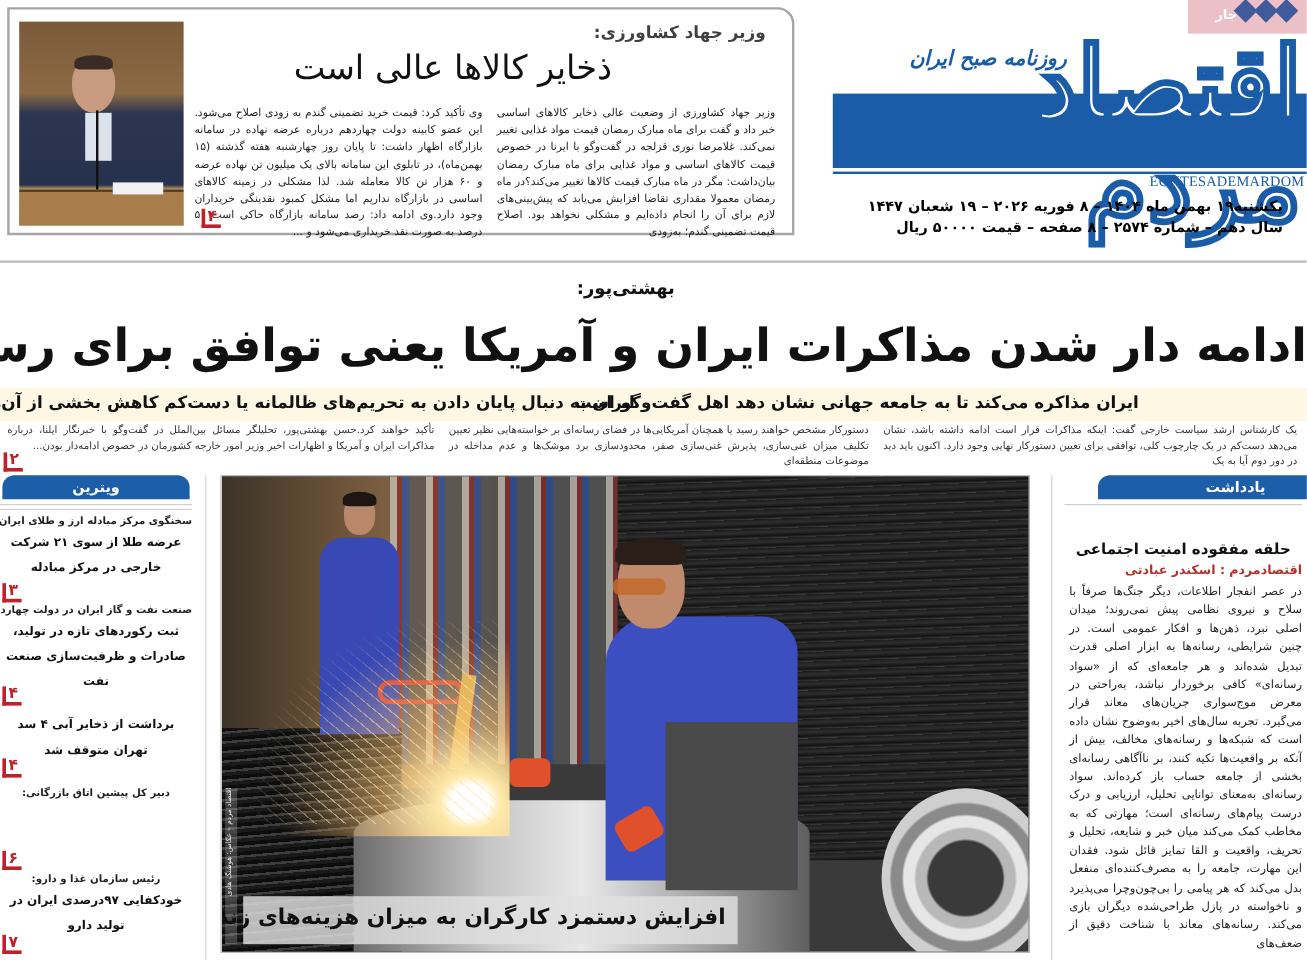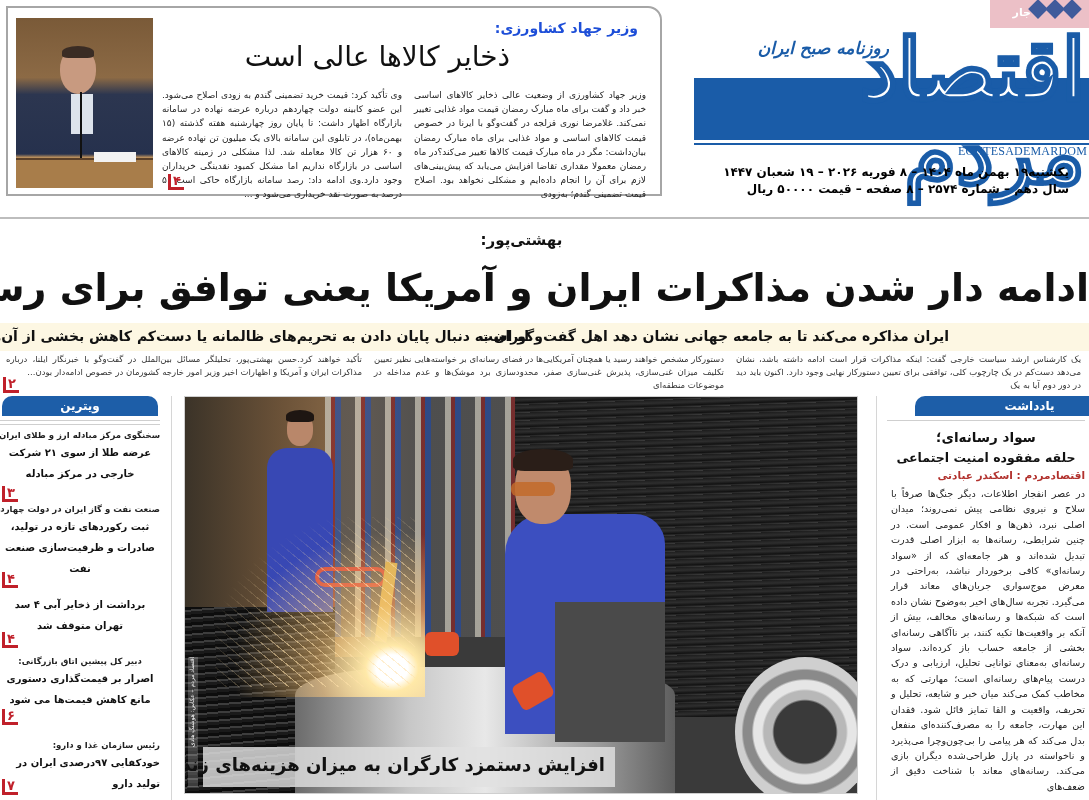--- a/index.html
+++ b/index.html
@@ -23,21 +23,21 @@
 
     
     .top-box { position: absolute; left: 6px; top: 6px; width: 656px; height: 190px; border: 2px solid #a6a6a6; border-radius: 0 14px 0 0; background: #fff; }
     .top-photo { position: absolute; left: 8px; top: 10px; width: 137px; height: 170px; background: linear-gradient(180deg, #7a5a38 0%, #8c6a45 35%, #2c3650 45%, #26314d 80%, #b88e5c 82%, #9a7547 100%); overflow: hidden; }
     .top-photo .face { position: absolute; left: 44px; top: 30px; width: 36px; height: 46px; background: #c89a80; border-radius: 45% 45% 50% 50%; }
     .top-photo .hair { position: absolute; left: 46px; top: 28px; width: 32px; height: 12px; background: #3a2c24; border-radius: 50% 50% 20% 20%; }
     .top-photo .shirt { position: absolute; left: 55px; top: 76px; width: 22px; height: 40px; background: #dde3ec; }
     .top-photo .mic { position: absolute; left: 64px; top: 74px; width: 2px; height: 74px; background: #111; }
     .top-photo .desk { position: absolute; left: 0; top: 140px; width: 137px; height: 30px; background: #a87d4a; border-top: 2px solid #5b4029; }
     .top-photo .papers { position: absolute; left: 78px; top: 134px; width: 42px; height: 10px; background: #f2f2f2; }
-    .top-kicker { position: absolute; right: 22px; top: 12px; font-size: 14px; font-weight: bold; color: #1d4ed8; }
+    .top-kicker { position: absolute; right: 22px; top: 12px; font-size: 14px; font-weight: bold; color: #404040; }
     .top-title { position: absolute; right: 150px; top: 32px; font-size: 28px; font-weight: normal; color: #111; letter-spacing: -0.5px; }
     .top-col { position: absolute; top: 80px; font-size: 9px; line-height: 14.2px; color: #222; text-align: justify; }
     .top-col.right { right: 14px; width: 232px; }
     .top-col.left { right: 258px; width: 240px; }
     .page-ref { display: inline-block; color: #c0202a; font-weight: bold; font-size: 13px; border-left: 3px solid #c0202a; border-bottom: 3px solid #c0202a; padding: 0 3px 0 2px; line-height: 13px; direction: ltr; }
     .top-pageref { position: absolute; left: 160px; top: 166px; }
 
     .hr-main { position: absolute; left: 0; top: 217px; width: 1089px; height: 2px; background: #bdbdbd; }
 
     
@@ -165,25 +165,24 @@
   </div>
   <span class="page-ref sl-ref" style="top:176px;">۴</span>
 
   <div class="sl-item" style="top:198px;">
     <div class="sl-title">برداشت از ذخایر آبی ۴ سد تهران متوقف شد</div>
   </div>
   <span class="page-ref sl-ref" style="top:236px;">۴</span>
 
   <div class="sl-item" style="top:258px;">
     <div class="sl-kicker">دبیر کل پیشین اتاق بازرگانی:</div>
-    <div class="sl-title">اصرار بر قیمت‌گذاری دستوری مانع کاهش قیمت‌ها می شود</div>
   </div>
   <span class="page-ref sl-ref" style="top:313px;">۶</span>
 
-  <div class="sl-item" style="top:342px;text-align:right;">
+  <div class="sl-item" style="top:330px;">
     <div class="sl-kicker">رئیس سازمان غذا و دارو:</div>
     <div class="sl-title">خودکفایی ۹۷درصدی ایران در تولید دارو</div>
   </div>
   <span class="page-ref sl-ref" style="top:383px;">۷</span>
 </div>
 
 <div class="vrule" style="left:171px; top:396px; height:404px;"></div>
 
 <div class="photo">
   <div class="ph-bg-left"></div>
@@ -214,17 +213,16 @@
   <div class="photo-caption-box">
     <div class="photo-caption">افزایش دستمزد کارگران به میزان هزینه‌های زندگی</div>
   </div>
 </div>
 
 <div class="vrule" style="left:876px; top:396px; height:404px;"></div>
 
 <div class="sidebar-right">
   <div class="section-tab">یادداشت</div>
   <div class="section-rule" style="left:0; top:24px; width:198px;"></div>
-  <div class="op-title" style="top:30px;">سواد رسانه‌ای؛</div>
   <div class="op-title" style="top:51px; font-size:12.5px;">حلقه مفقوده امنیت اجتماعی</div>
   <div class="op-byline">اقتصادمردم : اسکندر عبادتی</div>
   <div class="op-body">در عصر انفجار اطلاعات، دیگر جنگ‌ها صرفاً با سلاح و نیروی نظامی پیش نمی‌روند؛ میدان اصلی نبرد، ذهن‌ها و افکار عمومی است. در چنین شرایطی، رسانه‌ها به ابزار اصلی قدرت تبدیل شده‌اند و هر جامعه‌ای که از «سواد رسانه‌ای» کافی برخوردار نباشد، به‌راحتی در معرض موج‌سواری جریان‌های معاند قرار می‌گیرد. تجربه سال‌های اخیر به‌وضوح نشان داده است که شبکه‌ها و رسانه‌های مخالف، بیش از آنکه بر واقعیت‌ها تکیه کنند، بر ناآگاهی رسانه‌ای بخشی از جامعه حساب باز کرده‌اند. سواد رسانه‌ای به‌معنای توانایی تحلیل، ارزیابی و درک درست پیام‌های رسانه‌ای است؛ مهارتی که به مخاطب کمک می‌کند میان خبر و شایعه، تحلیل و تحریف، واقعیت و القا تمایز قائل شود. فقدان این مهارت، جامعه را به مصرف‌کننده‌ای منفعل بدل می‌کند که هر پیامی را بی‌چون‌وچرا می‌پذیرد و ناخواسته در پازل طراحی‌شده دیگران بازی می‌کند. رسانه‌های معاند با شناخت دقیق از ضعف‌های</div>
 </div>
 
 </body></html>

